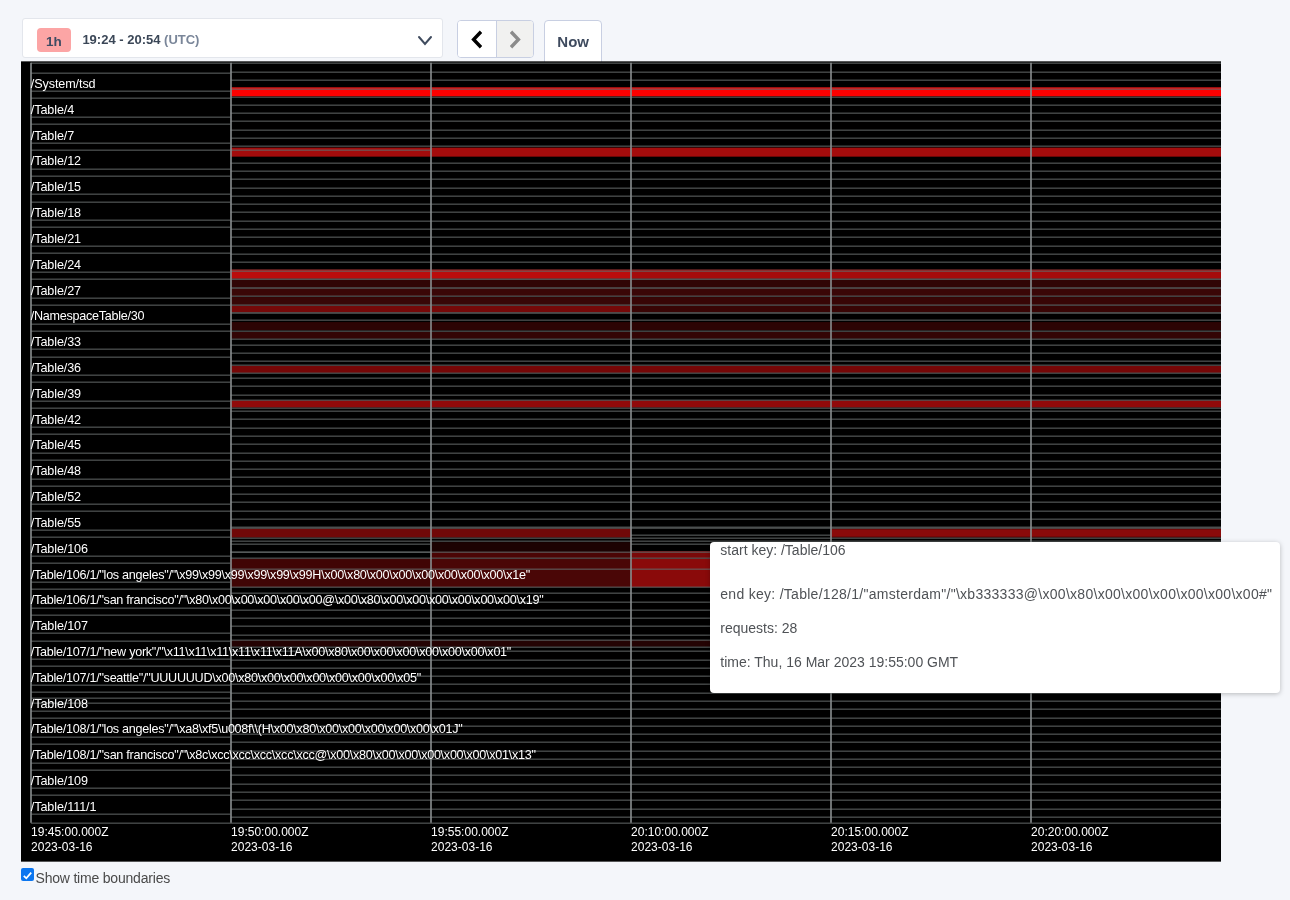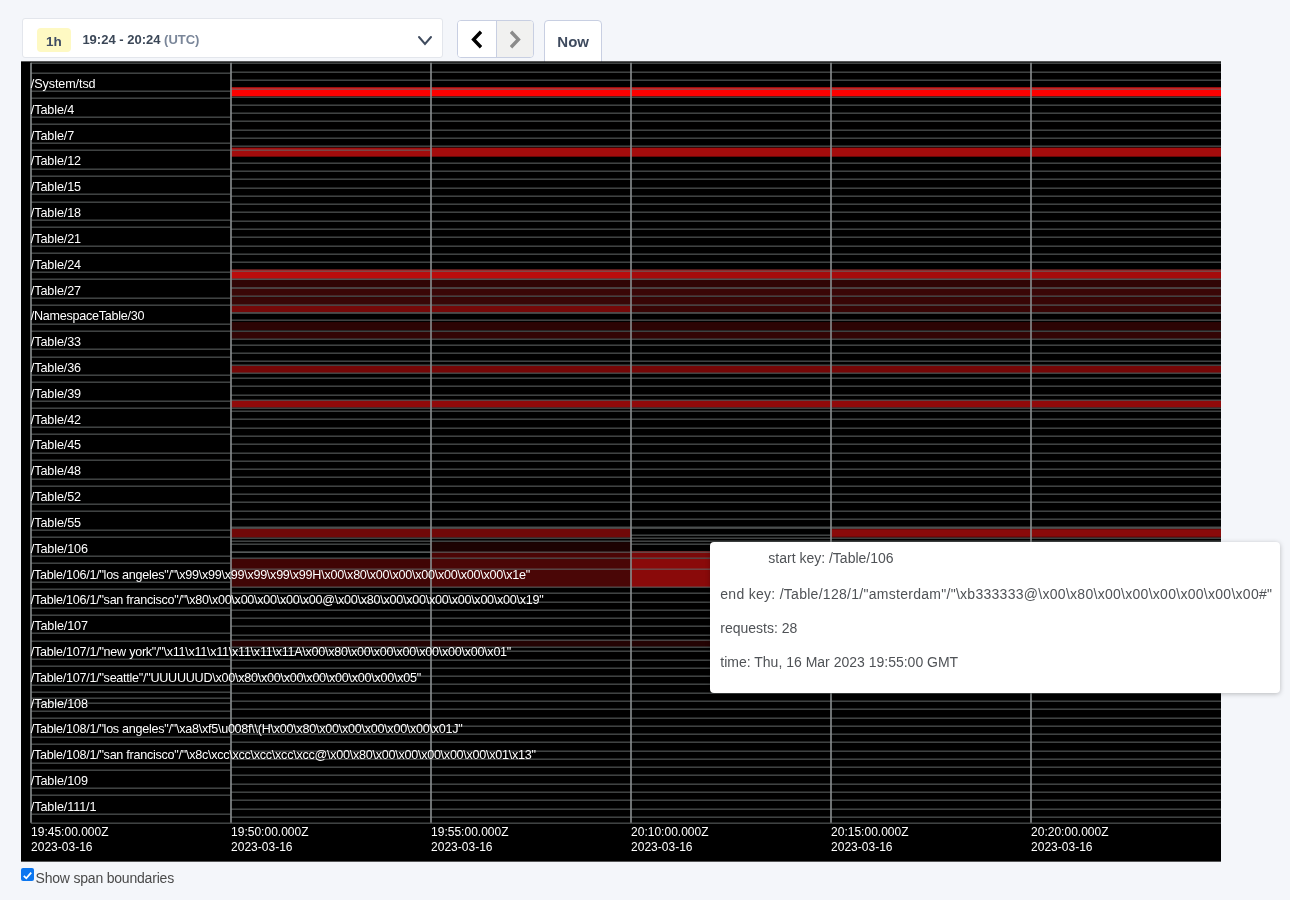--- a/index.html
+++ b/index.html
@@ -3,22 +3,22 @@
 <meta charset="utf-8">
 <style>
   * { margin:0; padding:0; box-sizing:border-box; }
   html,body { width:1290px; height:900px; background:#f4f6fa; font-family:"Liberation Sans", sans-serif; position:relative; overflow:hidden; }
   .abs { position:absolute; }
 </style>
 </head>
 <body>
 
 <div class="abs" style="left:21.6px; top:18.2px; width:421.4px; height:40.2px; background:#fff; border:1px solid #e3e6ec; border-radius:3px;"></div>
-<div class="abs" style="left:36.7px; top:28px; width:34.4px; height:24px; background:#fef9c3; border-radius:4px; color:#3f4c63; font-size:13.5px; font-weight:bold; text-align:center; line-height:28px;">1h</div>
-<div class="abs" style="left:82.4px; top:32px; font-size:13px; color:#3b4757;"><b>19:24 - 20:24</b> <span style="color:#7a8699; font-weight:bold;">(UTC)</span></div>
+<div class="abs" style="left:36.7px; top:28px; width:34.4px; height:24px; background:#fca5a5; border-radius:4px; color:#3f4c63; font-size:13.5px; font-weight:bold; text-align:center; line-height:28px;">1h</div>
+<div class="abs" style="left:82.4px; top:32px; font-size:13px; color:#3b4757;"><b>19:24 - 20:54</b> <span style="color:#7a8699; font-weight:bold;">(UTC)</span></div>
 <svg class="abs" style="left:417px; top:35px;" width="16" height="12" viewBox="0 0 16 12">
     <path d="M2 2 L8 9 L14 2" stroke="#3f4b5e" stroke-width="2" fill="none" stroke-linecap="round"></path>
   </svg>
 
 <div class="abs" style="left:457.4px; top:20.3px; width:76.7px; height:38.2px; border:1px solid #c8cfe2; border-radius:4px; background:#fff; overflow:hidden;">
   <div class="abs" style="left:0; top:0; width:37.9px; height:36.2px; background:#fff;"></div>
   <div class="abs" style="left:37.9px; top:0; width:36.8px; height:36.2px; background:#f1f1f0; border-left:1px solid #c8cfe2;"></div>
   <svg class="abs" style="left:13px; top:8.7px;" width="12" height="19" viewBox="0 0 12 19">
       <path d="M10 1.8 L2.6 9.5 L10 17.2" stroke="#000" stroke-width="3.4" fill="none"></path>
     </svg>
@@ -274,24 +274,24 @@
 <text x="431.1" y="850.4" font-family="Liberation Sans, sans-serif" font-size="12" fill="#fff">2023-03-16</text>
 <text x="631.1" y="835.5" font-family="Liberation Sans, sans-serif" font-size="12" fill="#fff">20:10:00.000Z</text>
 <text x="631.1" y="850.4" font-family="Liberation Sans, sans-serif" font-size="12" fill="#fff">2023-03-16</text>
 <text x="831.1" y="835.5" font-family="Liberation Sans, sans-serif" font-size="12" fill="#fff">20:15:00.000Z</text>
 <text x="831.1" y="850.4" font-family="Liberation Sans, sans-serif" font-size="12" fill="#fff">2023-03-16</text>
 <text x="1031.1" y="835.5" font-family="Liberation Sans, sans-serif" font-size="12" fill="#fff">20:20:00.000Z</text>
 <text x="1031.1" y="850.4" font-family="Liberation Sans, sans-serif" font-size="12" fill="#fff">2023-03-16</text>
 </svg>
 
 <div class="abs" style="left:709.5px; top:541.5px; width:570.5px; height:151.5px; background:#fff; border-radius:4px; box-shadow:0 1px 5px rgba(0,0,0,0.25); font-size:14px; color:#4f5256;">
-  <div class="abs" style="left:10.8px; top:8px;margin-left:48px;">start key: /Table/106</div>
+  <div class="abs" style="left:10.8px; top:0;">start key: /Table/106</div>
   <div class="abs" style="left:10.8px; top:44.2px; letter-spacing:0.28px;">end key: /Table/128/1/"amsterdam"/"\xb333333@\x00\x80\x00\x00\x00\x00\x00\x00#"</div>
   <div class="abs" style="left:10.8px; top:78.2px;text-align:right;">requests: 28</div>
   <div class="abs" style="left:10.8px; top:112.2px;">time: Thu, 16 Mar 2023 19:55:00 GMT</div>
 </div>
 
 <div class="abs" style="left:21px; top:868px; width:13px; height:13px; background:#0b76f0; border-radius:2px;">
   <svg width="13" height="13" viewBox="0 0 13 13">
       <path d="M2.8 6.8 L5.3 9.3 L10.2 3.6" stroke="#fff" stroke-width="1.8" fill="none"></path>
     </svg>
 </div>
-<div class="abs" style="left:35.5px; top:869.8px; font-size:14px; letter-spacing:-0.2px; color:#4a4a4a;">Show span boundaries</div>
+<div class="abs" style="left:35.5px; top:869.8px; font-size:14px; letter-spacing:-0.2px; color:#4a4a4a;">Show time boundaries</div>
 
 </body></html>

